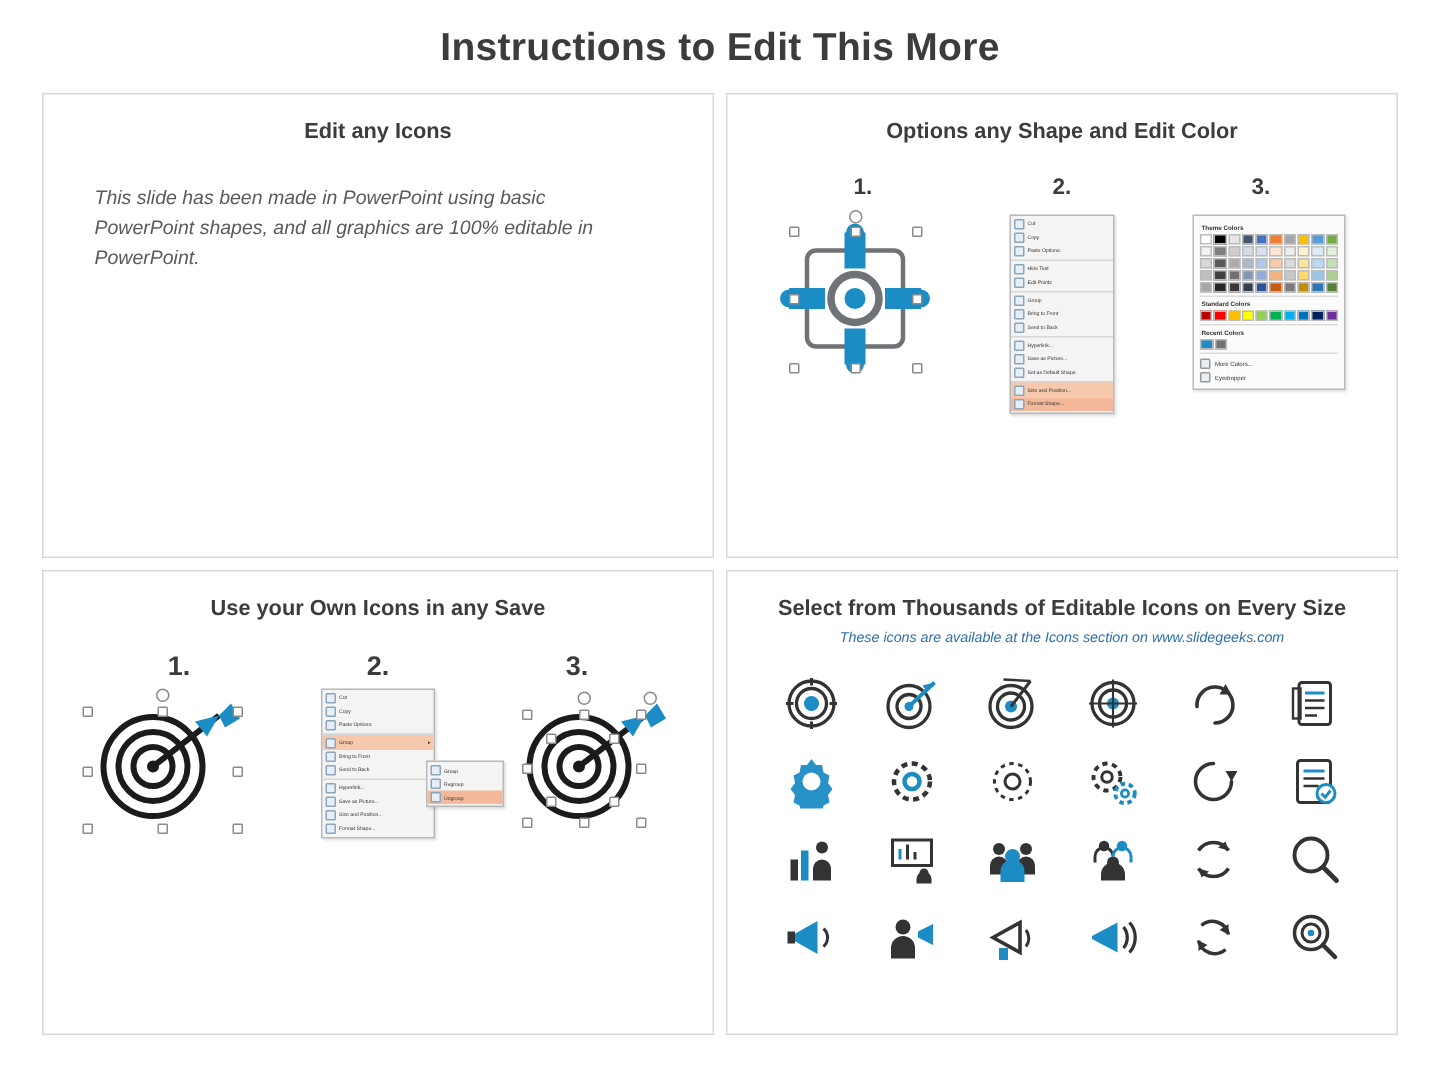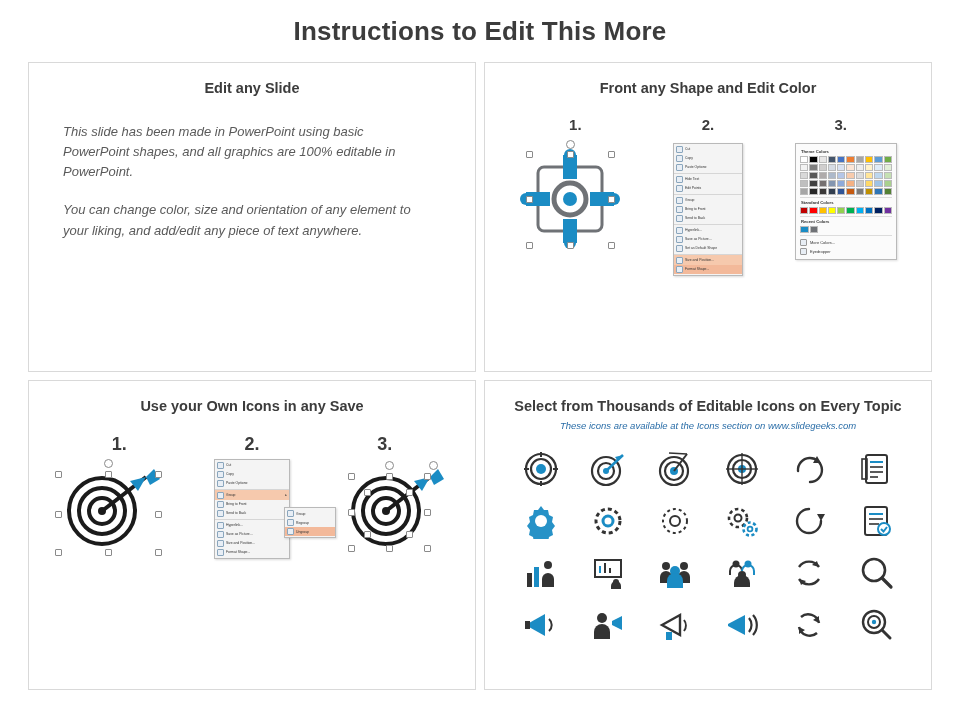--- a/index.html
+++ b/index.html
@@ -188,29 +188,28 @@
 </head>
 <body>
 
 <div class="slide">
 
   <div class="slide-title">Instructions to Edit This More</div>
 
   <div class="grid">
 
     <div class="panel">
-      <div class="panel-title">Edit any Slide</div>
+      <div class="panel-title">Edit any Icons</div>
       <div class="body-text">
         <p>This slide has been made in PowerPoint using basic PowerPoint shapes, and all graphics are 100% editable in PowerPoint.</p>
-        <p>You can change color, size and orientation of any element to your liking, and add/edit any piece of text anywhere.</p>
       </div>
     </div>
 
     <div class="panel">
-      <div class="panel-title">Front any Shape and Edit Color</div>
+      <div class="panel-title">Options any Shape and Edit Color</div>
 
       <div class="steps">
         <div class="step-num">1.</div>
         <div class="step-num">2.</div>
         <div class="step-num">3.</div>
       </div>
 
       <div class="figs">
 
         <div class="fig">
@@ -521,21 +520,21 @@
             <div class="handle" style="left:30px;top:72px;"></div>
             <div class="handle" style="left:72px;top:72px;"></div>
             <div class="rot" style="left:51px;top:2px;"></div>
             <div class="rot" style="left:95px;top:2px;"></div>
           </div>
         </div>
       </div>
     </div>
 
     <div class="panel">
-      <div class="panel-title">Select from Thousands of Editable Icons on Every Topic</div>
+      <div class="panel-title">Select from Thousands of Editable Icons on Every Size</div>
       <div class="panel-subtitle">These icons are available at the Icons section on www.slidegeeks.com</div>
 
       <div class="icons-grid">
 
         <div class="icon-cell">
           <svg width="36" height="36" viewBox="0 0 36 36">
             <circle cx="18" cy="18" r="15" fill="none" stroke="#333" stroke-width="2.2"></circle>
             <circle cx="18" cy="18" r="10" fill="none" stroke="#333" stroke-width="2.2"></circle>
             <circle cx="18" cy="18" r="5" fill="#1b8cc4"></circle>
             <line x1="18" y1="1" x2="18" y2="6" stroke="#333" stroke-width="2"></line>

